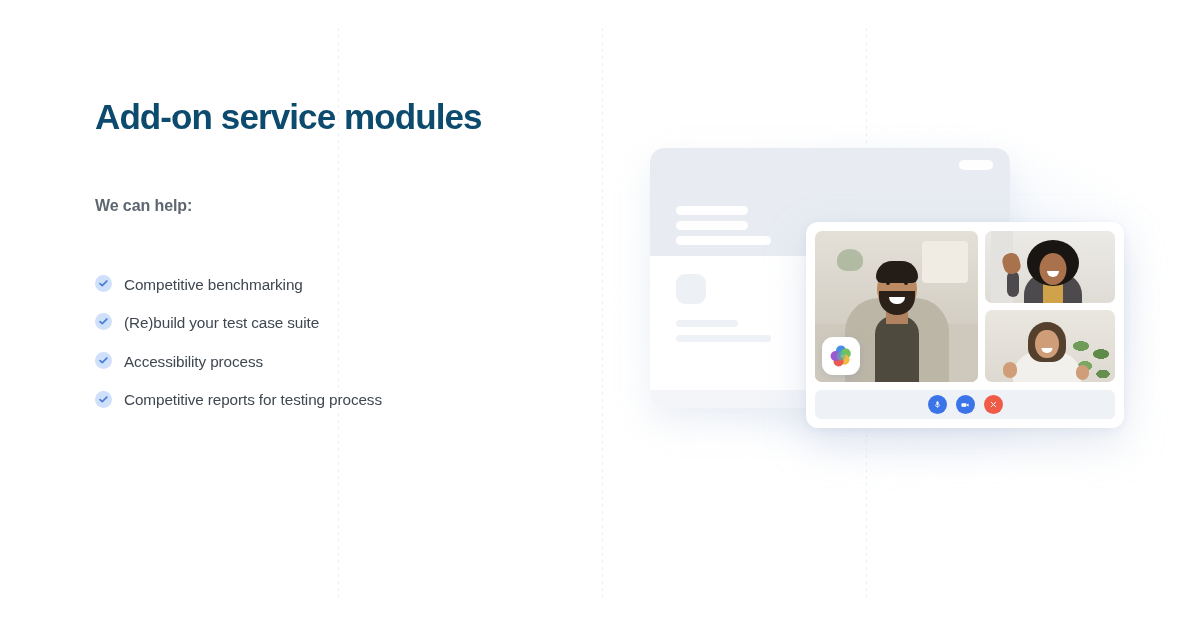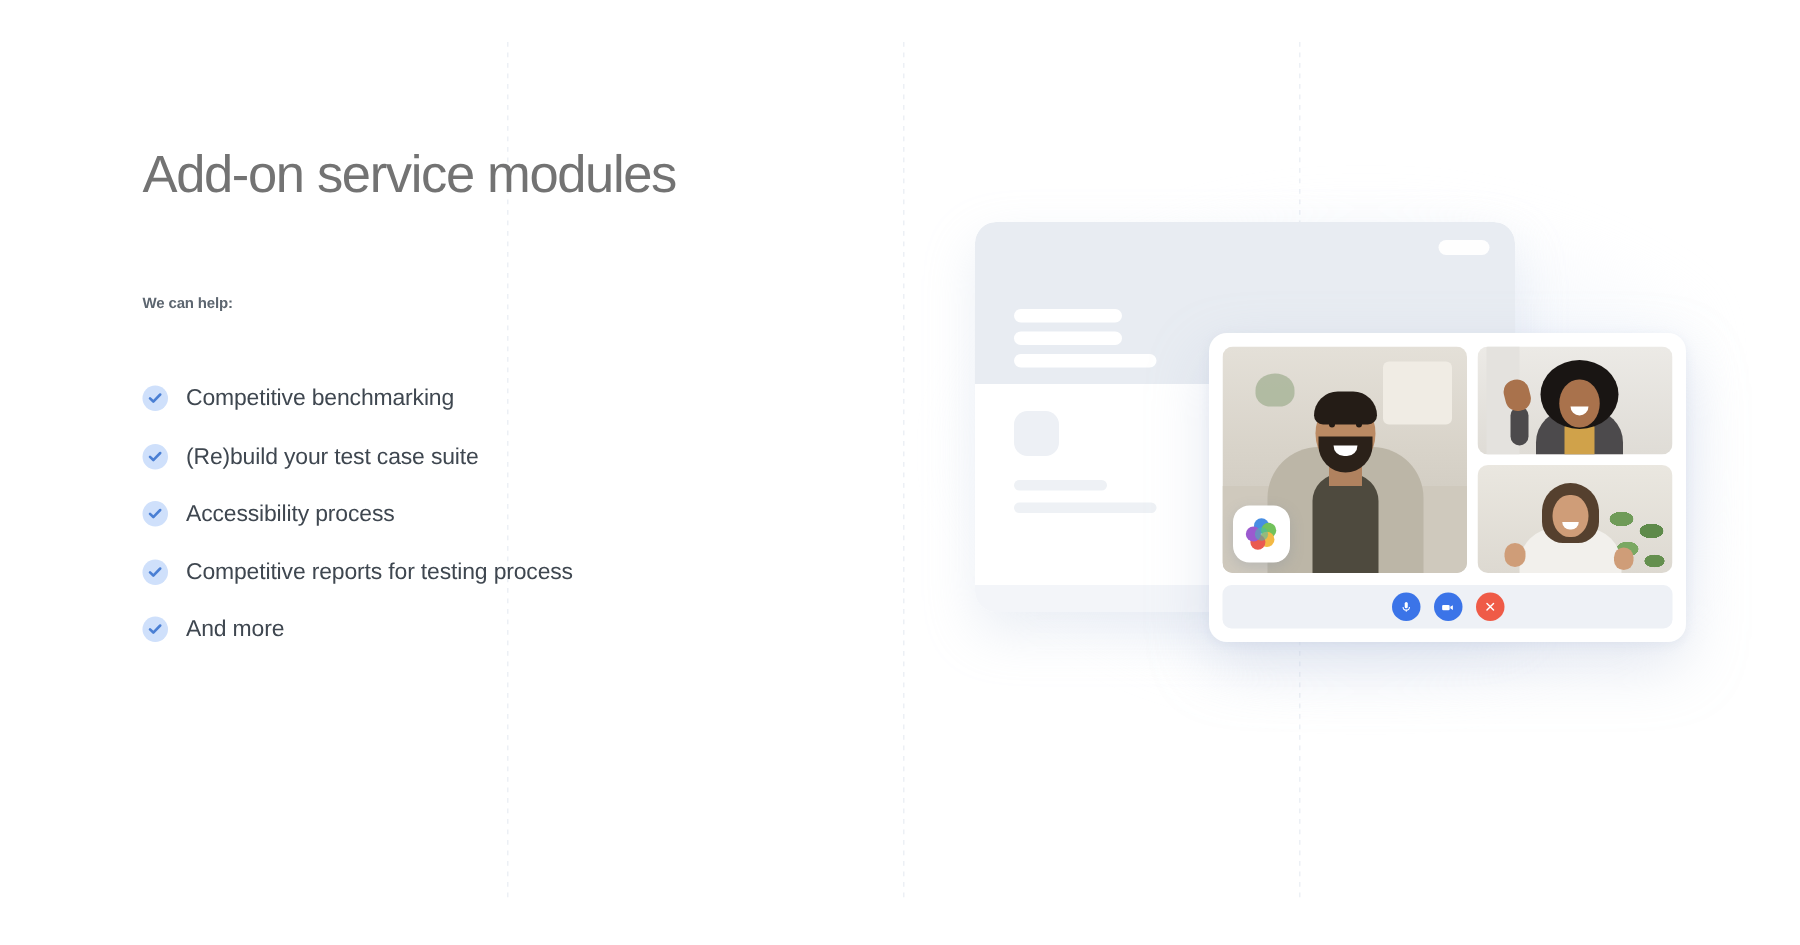--- a/index.html
+++ b/index.html
@@ -53,41 +53,41 @@
   .left-col {
     position: absolute;
     left: 95px;
     top: 96px;
     width: 470px;
   }
 
   .page-title {
     font-size: 35px;
     line-height: 1.18;
-    font-weight: 400;
+    font-weight: 700;
     letter-spacing: -0.9px;
-    color: #737373;
+    color: #0c4a6e;
   }
 
   .sub-title {
     margin-top: 60px;
-    font-size: 10px;
+    font-size: 16px;
     font-weight: 700;
     color: #5d6670;
     letter-spacing: -0.1px;
   }
 
   .feature-list {
     margin-top: 38px;
     list-style: none;
   }
 
   .feature-item {
     display: flex;
-    align-items: center;
+    align-items: flex-end;
     height: 38.6px;
   }
 
   .check-icon {
     flex: 0 0 auto;
     width: 17px;
     height: 17px;
     border-radius: 50%;
     background: #cfe0fb;
     display: flex;
@@ -486,28 +486,20 @@
         <span class="check-icon">
           <svg width="11" height="11" viewBox="0 0 12 12" aria-hidden="true">
             <path d="M2.2 6.1 L4.6 8.4 L9.6 3.3" fill="none" stroke="#4a7fd4" stroke-width="1.9" stroke-linecap="round" stroke-linejoin="round"></path>
           </svg>
         </span>
         <span class="feature-label">Competitive reports for testing process</span>
       </li>
 
 
 
-      <li class="feature-item">
-        <span class="check-icon">
-          <svg width="11" height="11" viewBox="0 0 12 12" aria-hidden="true">
-            <path d="M2.2 6.1 L4.6 8.4 L9.6 3.3" fill="none" stroke="#4a7fd4" stroke-width="1.9" stroke-linecap="round" stroke-linejoin="round"></path>
-          </svg>
-        </span>
-        <span class="feature-label">And more</span>
-      </li>
 
     </ul>
   </div>
 
   <div class="illustration">
 
     <div class="glow"></div>
 
     <div class="bg-card">
       <div class="bg-card-head">

